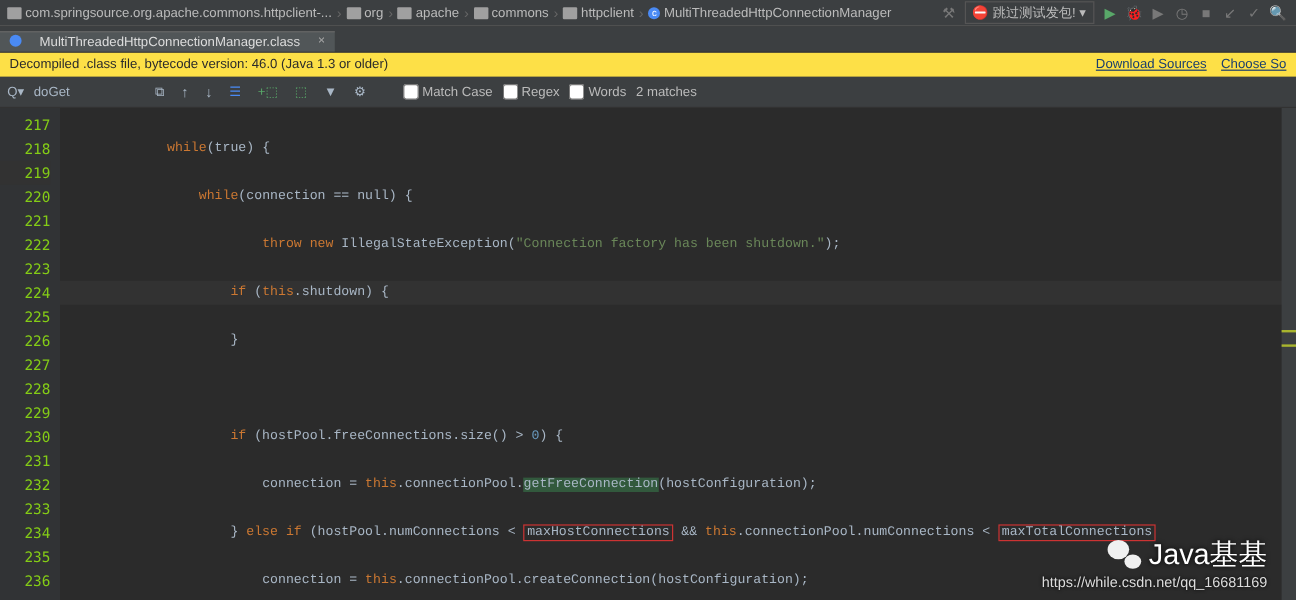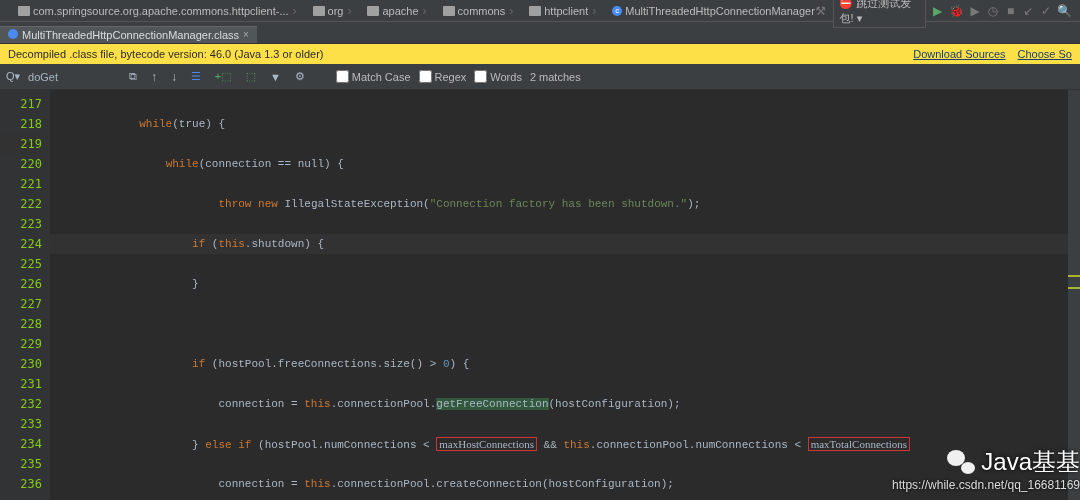--- a/index.html
+++ b/index.html
@@ -10,34 +10,34 @@
   font-size: 12px; color: #a9b7c6;
   overflow: hidden;
 }
 .topbar {
   height: 22px; background: #3c3f41;
   display: flex; align-items: center;
   border-bottom: 1px solid #555;
   justify-content: space-between;
 }
 .breadcrumbs { display: flex; align-items: center; gap: 4px; padding-left: 6px; }
-.bc-item { display: flex; align-items: center; gap: 3px; color: #bbb; cursor: pointer; font-size: 11px; margin-left: 12px; }
+.bc-item { display: flex; align-items: center; gap: 3px; color: #bbb; cursor: pointer; font-size: 11px; }
 .bc-item .folder-icon { width: 12px; height: 10px; background: #a0a0a0; border-radius: 1px; }
 .bc-item .class-icon { width: 10px; height: 10px; border-radius: 50%; background: #4a8af4; display: inline-flex; align-items: center; justify-content: center; font-size: 8px; color: #fff; }
 .bc-sep { color: #666; }
 .run-area { display: flex; align-items: center; gap: 6px; padding-right: 8px; }
 .run-config { background: #3c3f41; color: #bbb; font-size: 11px; padding: 1px 6px; border: 1px solid #555; }
 .run-icon { width: 14px; height: 14px; display: flex; align-items: center; justify-content: center; cursor: pointer; }
 .play { color: #59a869; }
 .debug { color: #59a869; }
 .dim { color: #787878; }
 
 .tabstrip { height: 22px; background: #3c3f41; display: flex; align-items: flex-end; border-bottom: 1px solid #323232; }
 .tab {
-  display: flex; align-items: flex-start; gap: 4px;
+  display: flex; align-items: flex-start; gap: 15px;
   background: #515658; color: #dcdcdc;
   padding: 2px 8px; font-size: 11px;
   border-top: 1px solid #666;
   cursor: pointer;
 }
 .tab .class-icon { width: 10px; height: 10px; border-radius: 50%; background: #4a8af4; }
 .tab-close { color: #aaa; cursor: pointer; font-size: 10px; }
 
 .banner {
   height: 20px; background: #fde047;
@@ -85,31 +85,31 @@
   font-size: 11px; line-height: 20px;
   padding: 4px 0 0 0;
   white-space: pre;
   overflow: hidden;
 }
 .code .line { height: 20px; padding-left: 10px; }
 .kw { color: #cc7832; }
 .str { color: #6a8759; }
 .num { color: #6897bb; }
 .highlight { background: #32593d; color: #a9b7c6; }
-.box { border: 1px solid #cc3333; padding: 0 2px; font-family: Liberation Serif, serif; }
+.box { border: 1px solid #cc3333; padding: 0 2px; }
 .line-hl { background: #323232; }
 
 .scrollbar-v {
   width: 12px; background: #3c3f41;
   position: absolute; right: 0; top: 0; bottom: 0;
 }
 .scrollbar-v .marker { position: absolute; width: 100%; height: 2px; background: #a9b52e; }
 
 .watermark {
-  position: absolute; bottom: 8px; right: 0;
+  position: absolute; bottom: 8px; right: 24px;
   text-align: left; color: #fff;
   pointer-events: none;
 }
 .watermark-title {
   font-size: 24px; font-weight: 500;
   display: flex; align-items: center; gap: 6px; justify-content: flex-end;
   text-shadow: 0 0 4px #000;
 }
 .wechat-icon { width: 28px; height: 24px; position: relative; }
 .wechat-icon::before, .wechat-icon::after {

